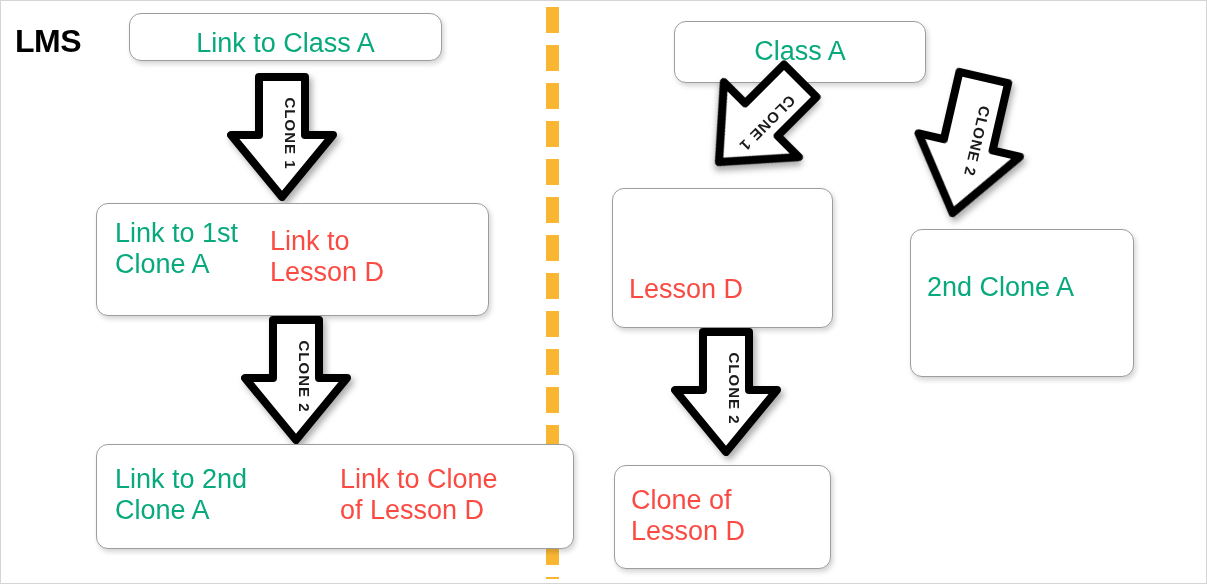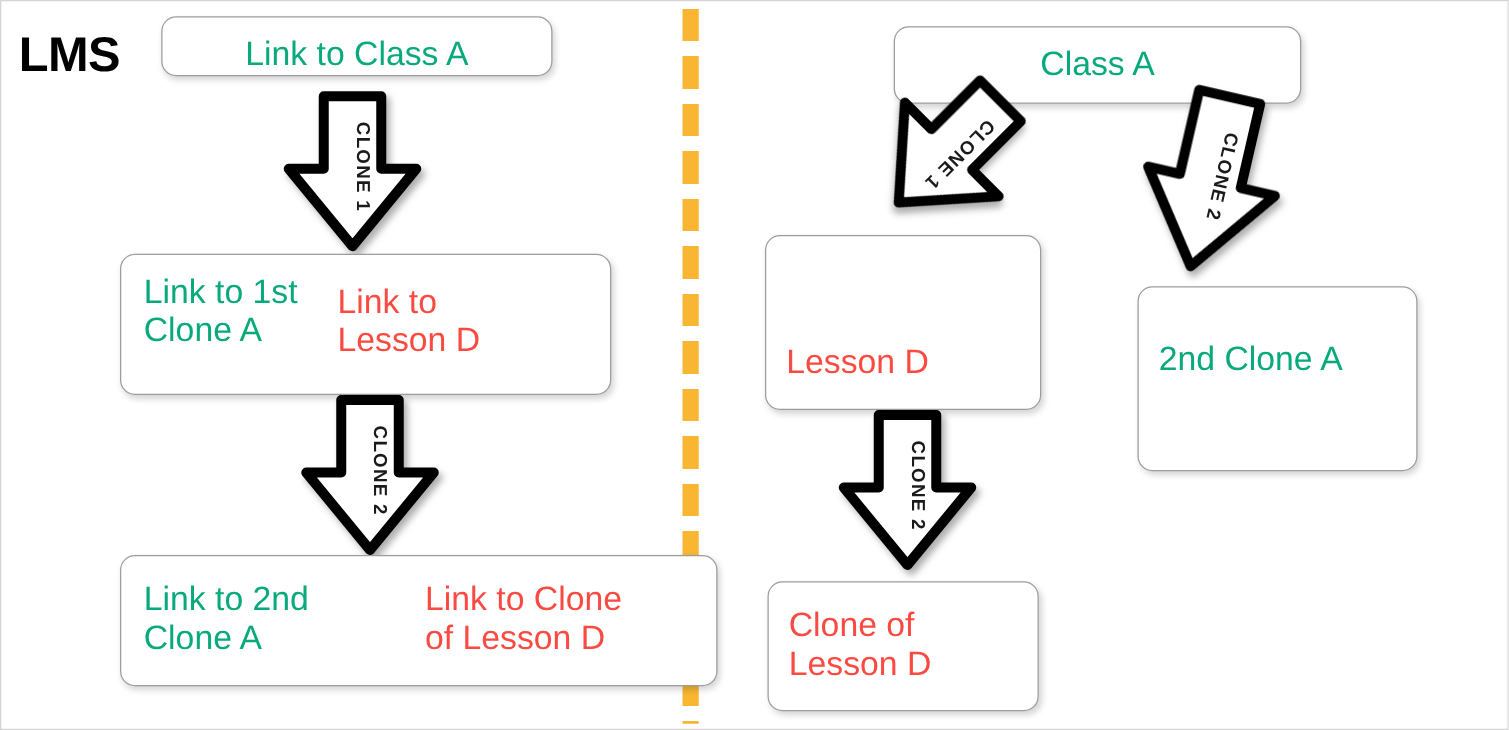--- a/index.html
+++ b/index.html
@@ -21,21 +21,21 @@
   }
 
   
   .platform-label {
     position: absolute;
     font-weight: bold;
     color: #000000;
     letter-spacing: -0.5px;
     white-space: nowrap;
   }
-  #lms-label   { left: 14px;  top: 22px;  font-size: 39px; }
+  #lms-label   { left: 14px;  top: 22px;  font-size: 32px; }
   #mobius-label{ right: 18px; top: 22px;  font-size: 34px; }
 
   
   .node-box {
     position: absolute;
     box-sizing: border-box;
     background: #ffffff;
     border: 1px solid #9d9d9d;
     border-radius: 12px;
     box-shadow: 2px 3px 5px rgba(0,0,0,0.17);
@@ -114,21 +114,21 @@
     <div class="arrow-label" style="left:31px; top:52px; transform: rotate(90deg);">CLONE 2</div>
   </div>
 
   <div class="node-box" style="left:95px; top:443px; width:478px; height:105px;">
     <div class="node-text green t-left" style="left:18px; top:19px; width:200px;">Link to 2nd
 Clone A</div>
     <div class="node-text red t-right" style="right:18px; top:19px; width:215px;">Link to Clone
 of Lesson D</div>
   </div>
 
-  <div class="node-box" style="left:714px; top:20px; width:326px; height:62px;">
+  <div class="node-box" style="left:673px; top:20px; width:252px; height:62px;">
     <div class="node-text green t-center" style="left:0; right:0; top:14px;">Class A</div>
   </div>
 
   <div class="arrow" style="left:694px; top:58px; width:130px; height:125px;
               transform: rotate(45deg); transform-origin: 65px 62px;">
     <svg width="130" height="125" viewBox="0 0 130 125">
       <path d="M42 5 L88 5 L88 60 L118 60 L65 120 L12 60 L42 60 Z" fill="#ffffff" stroke="#000000" stroke-width="8" stroke-linejoin="round" stroke-linecap="round" style="filter: drop-shadow(3px 4px 3px rgba(0,0,0,0.32));"></path>
     </svg>
     <div class="arrow-label" style="left:36px; top:50px; transform: rotate(90deg);">CLONE 1</div>
   </div>

